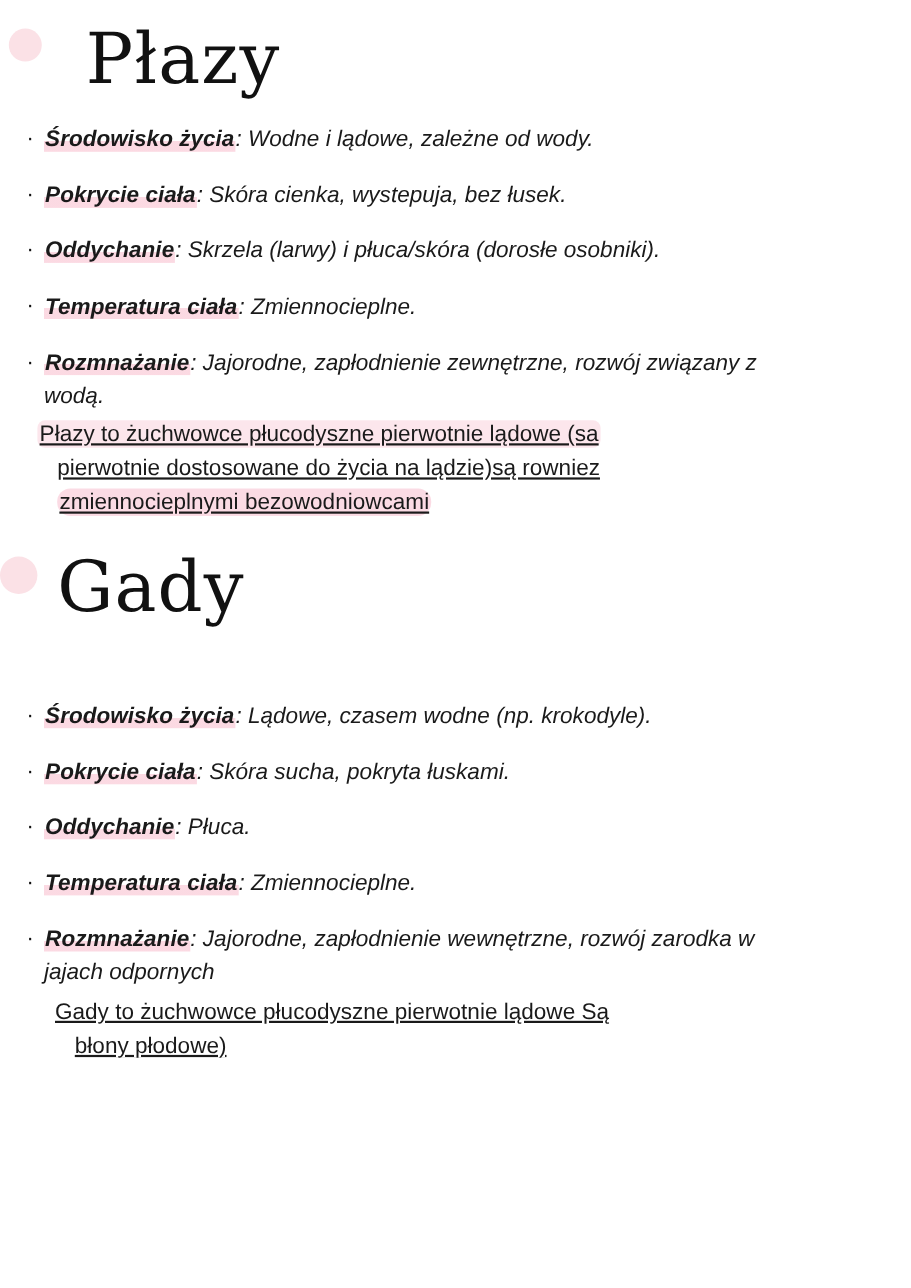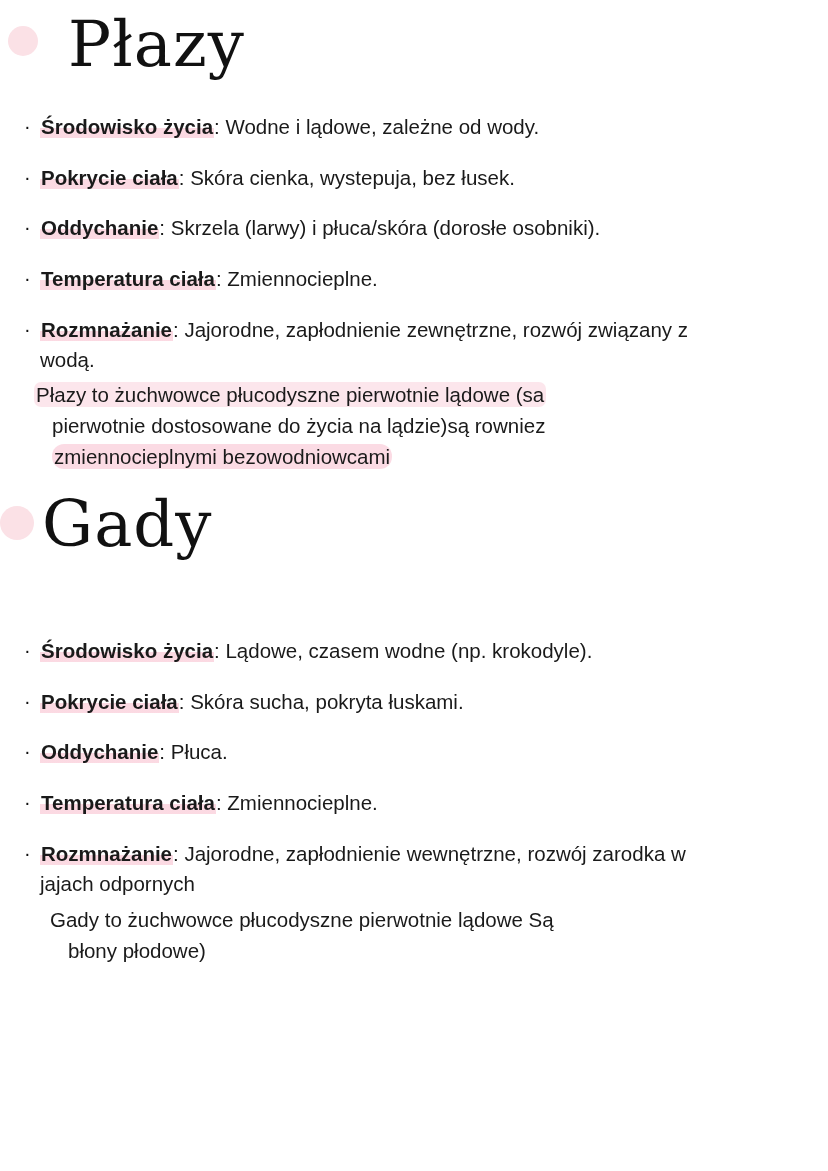--- a/index.html
+++ b/index.html
@@ -31,21 +31,21 @@
   }
   .dot-1 { left: 8px; top: 26px; width: 30px; height: 30px; }
   .dot-2 { left: 0px; top: 506px; width: 34px; height: 34px; }
 
   h1.section-title {
     font-family: "DejaVu Serif", serif;
     font-weight: 400;
     font-size: 64px;
     line-height: 1;
     letter-spacing: 1px;
-    margin: 6px;
+    margin: 16px;
     color: #111;
   }
 
   .title-plazy {
     position: absolute;
     left: 62px;
     top: 6px;
   }
   .title-gady {
     position: absolute;
@@ -72,39 +72,41 @@
   .bullet {
     width: 16px;
     flex: 0 0 16px;
     text-align: left;
     font-size: 20px;
     line-height: 1.45;
     color: #111;
   }
   .item-body {
     flex: 1;
+    font-style: italic;
   }
   .term {
     font-weight: bold;
     position: relative;
     display: inline;
     background: linear-gradient(to bottom, rgba(255,255,255,0) 58%, rgba(250,205,217,0.75) 58%, rgba(250,205,217,0.75) 104%, rgba(255,255,255,0) 104%);
     padding: 0 1px;
   }
 
   .para {
     position: absolute;
     left: 34px;
     width: 680px;
     font-size: 20.5px;
     line-height: 1.5;
     text-indent: 0;
   }
   .para .ln {
     display: block;
+    text-decoration: underline;
   }
   .para .ln.indent {
     padding-left: 18px;
   }
 
   .para-1 { top: 380px; }
   .para-2 { top: 905px; margin-left: 16px; }
 
   
   .hl {

